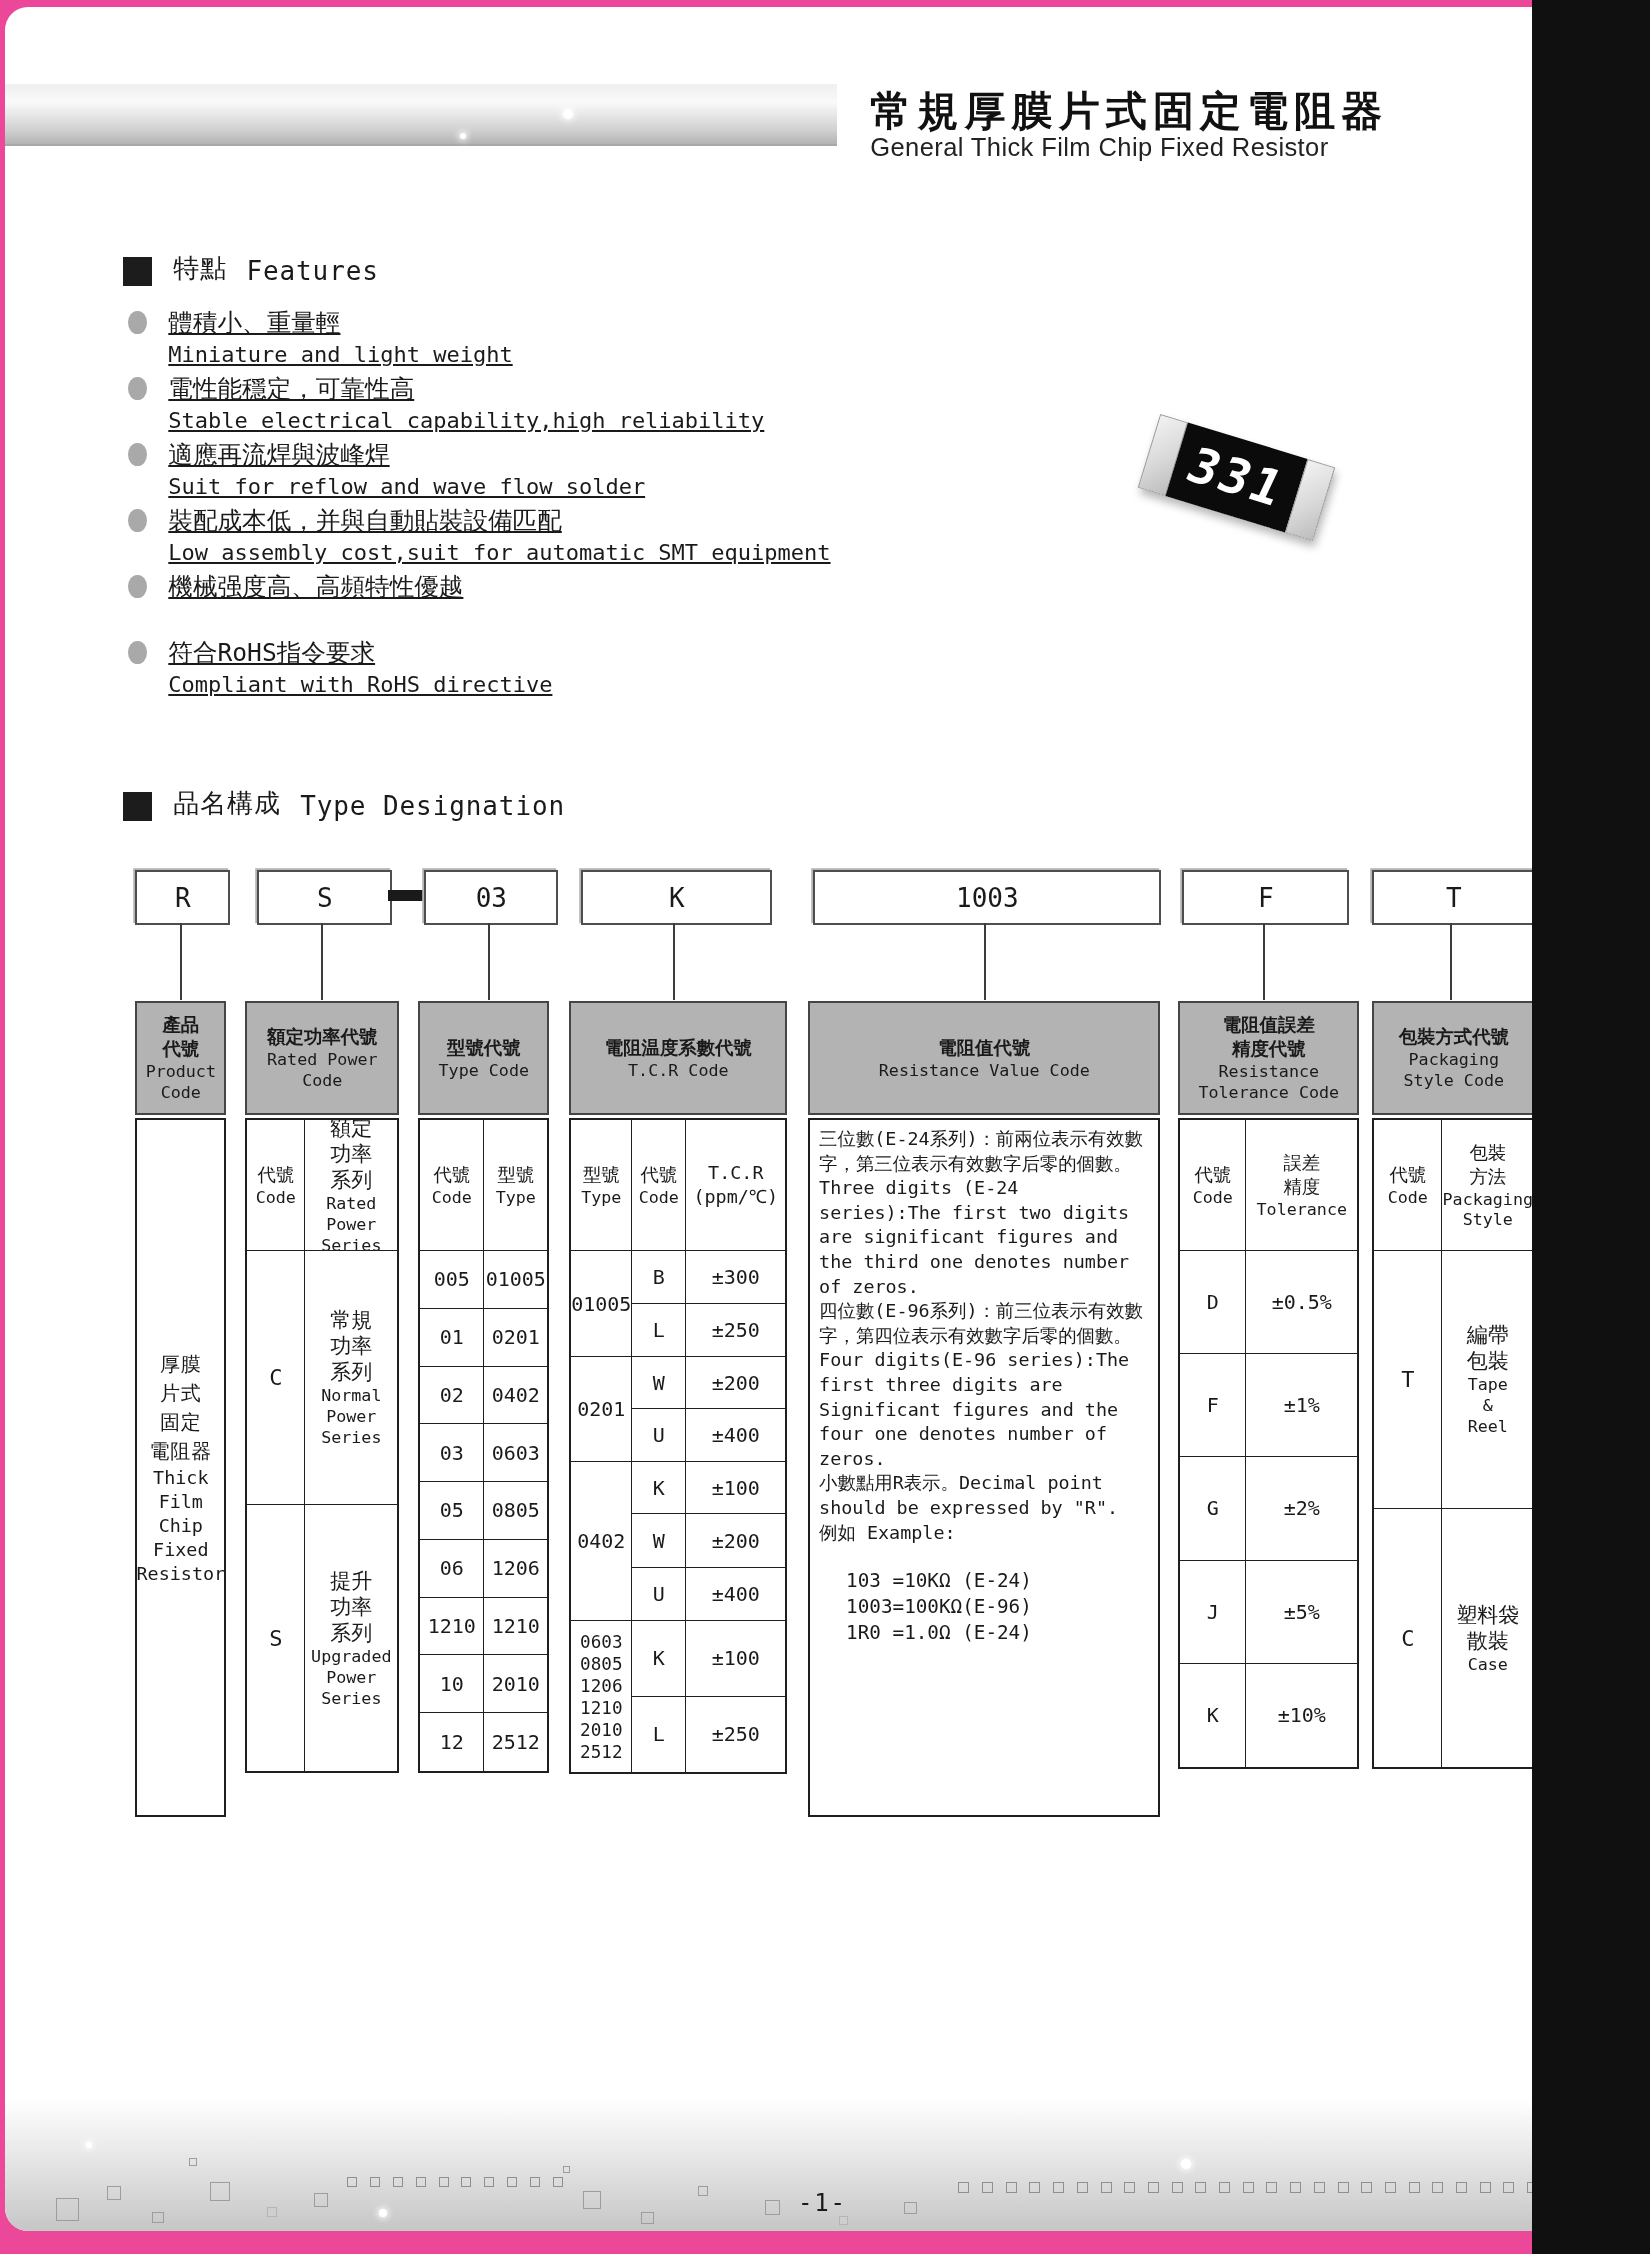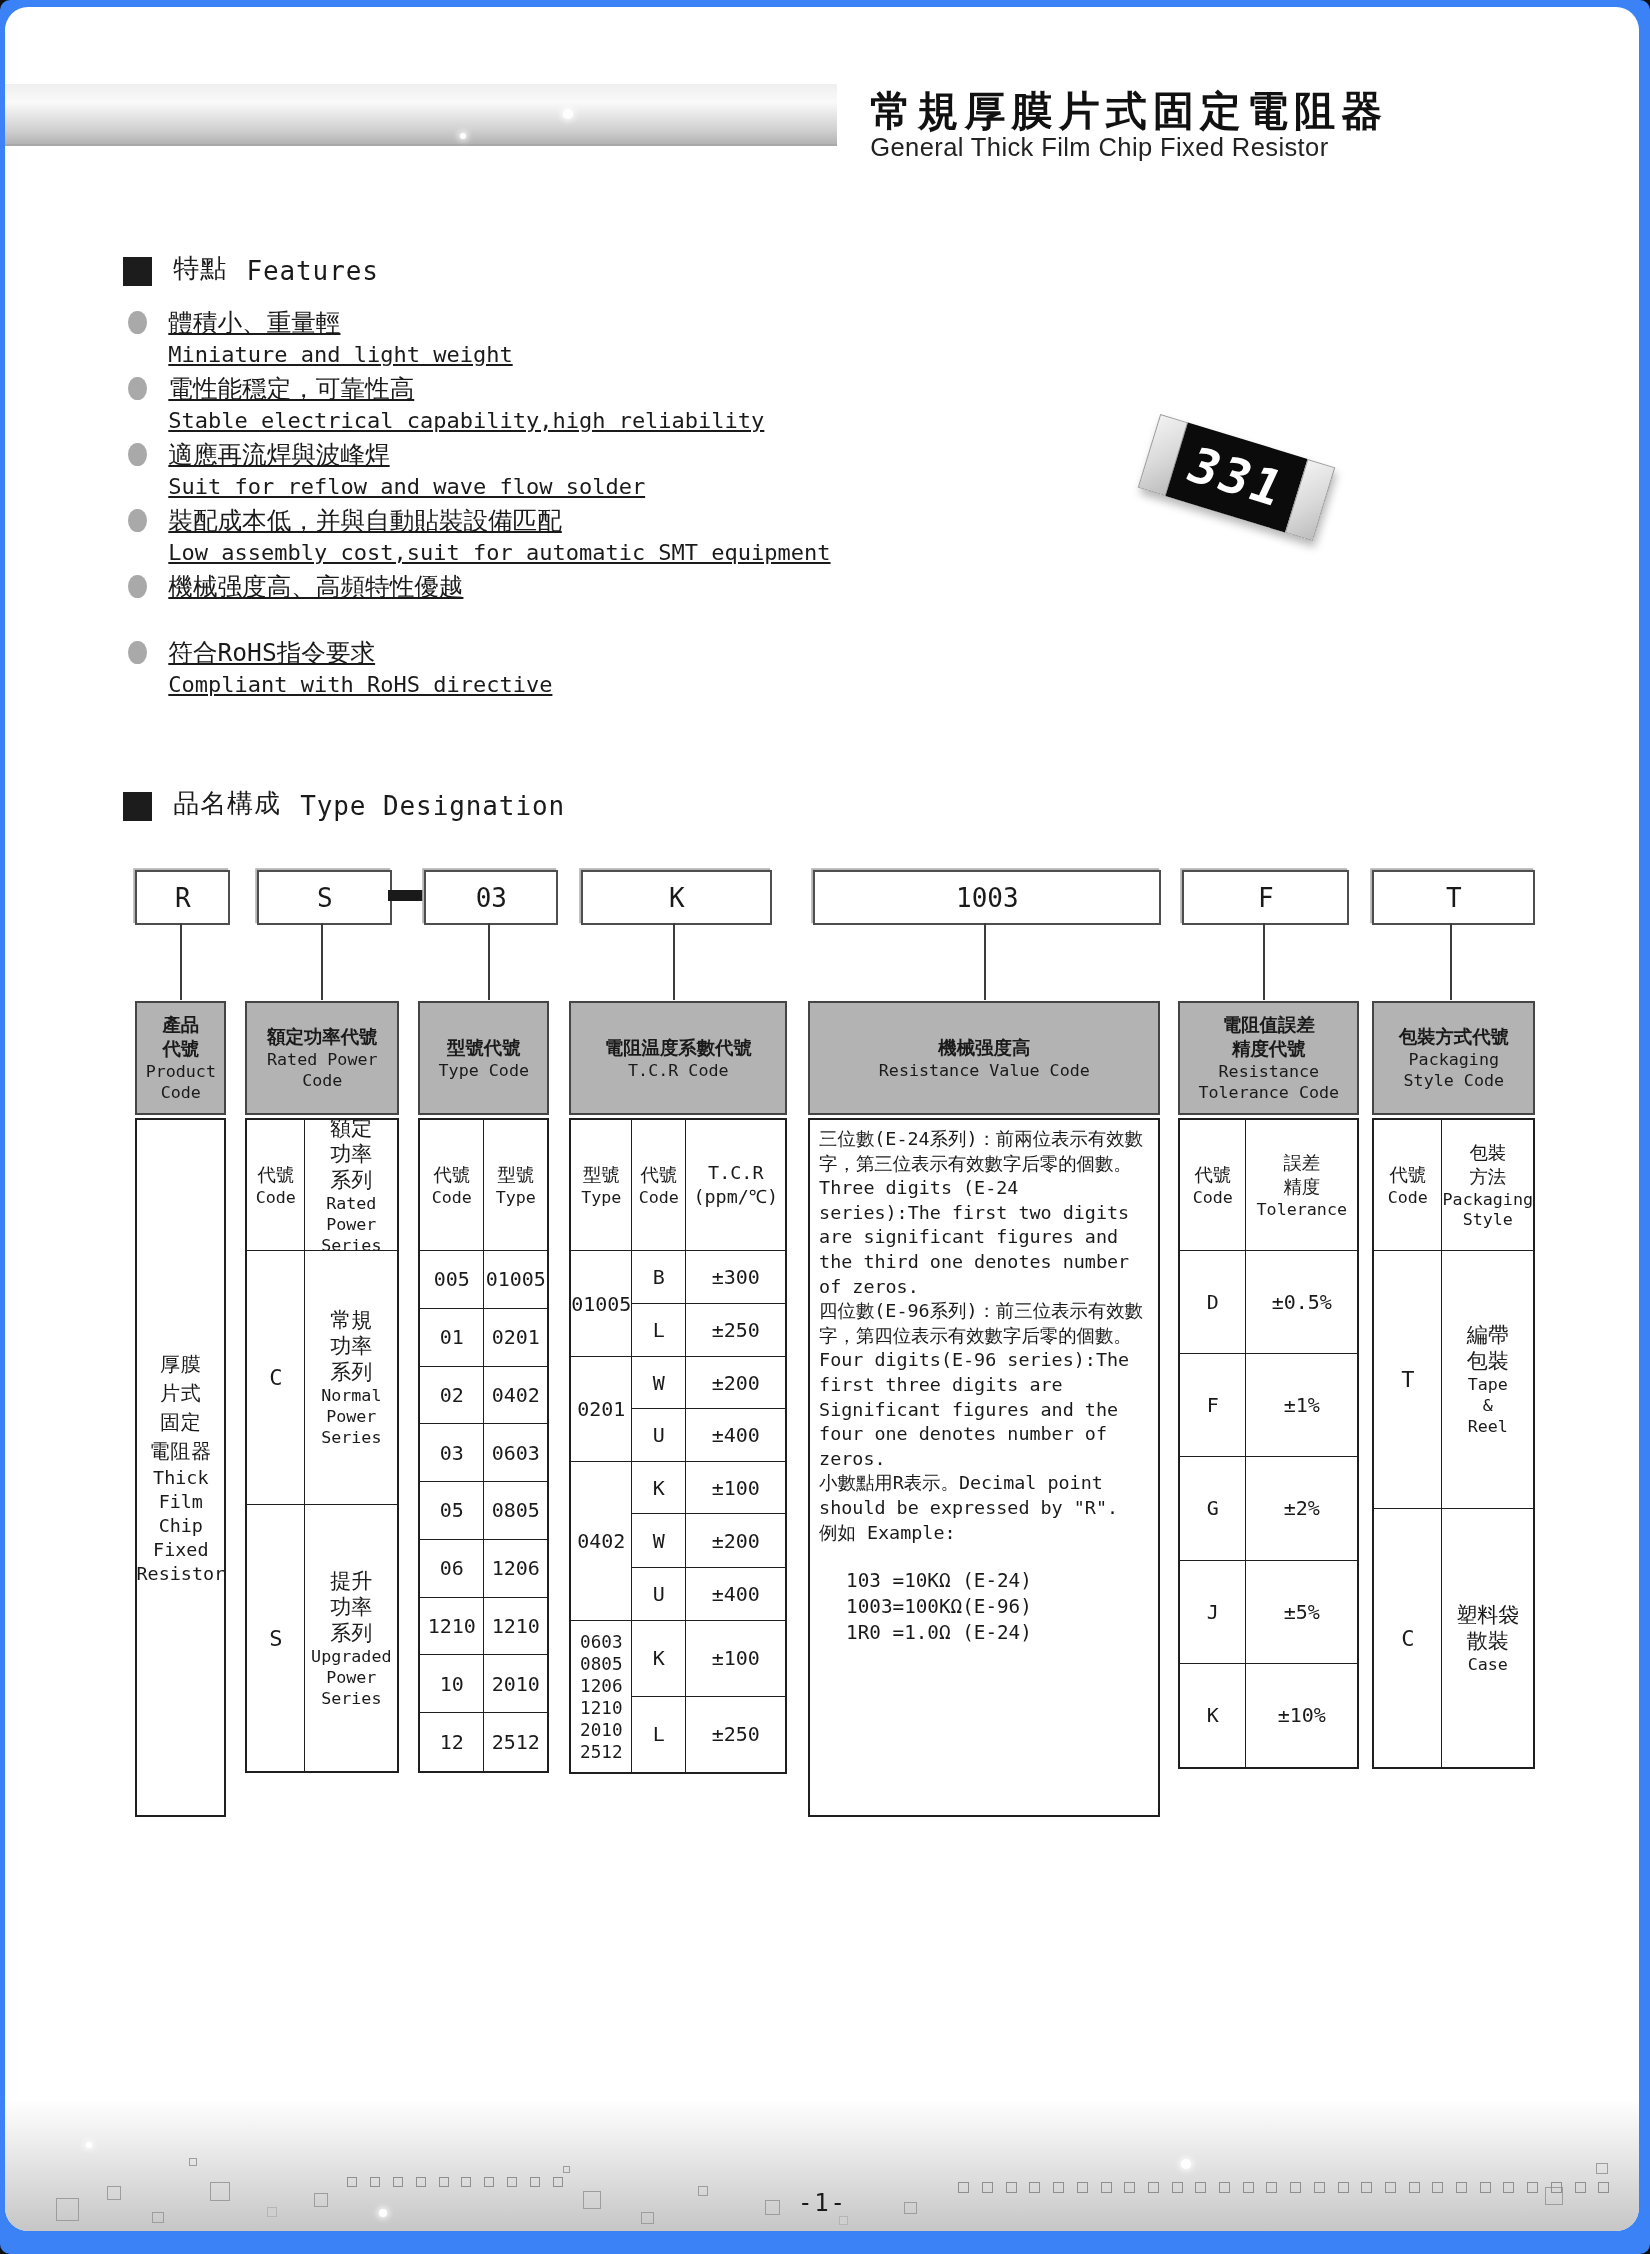--- a/index.html
+++ b/index.html
@@ -1,17 +1,17 @@
 <!DOCTYPE html>
 <html style="font-size:14px"><head>
 <meta charset="utf-8">
 <style>
   html,body{margin:0;padding:0;background:#101010;}
-  #canvas{position:relative;width:1650px;height:2254px;background:#3b82f6;overflow:hidden;
-          font-family:"DejaVu Sans Mono","Liberation Mono",monospace;color:#1a1a1a;border-radius:10px;}
+  #canvas{position:relative;width:1532px;height:2254px;background:#ec4899;overflow:hidden;
+          font-family:"DejaVu Sans Mono","Liberation Mono",monospace;color:#1a1a1a;}
   .page{position:absolute;left:5.3px;top:7px;width:1634px;height:2224px;background:#ffffff;
         border-radius:23px;overflow:hidden;}
 
   
   .band{position:absolute;left:0;top:77px;width:832px;height:60px;
         background:linear-gradient(180deg,#efefef 0%,#fafafa 30%,#cfcfcf 78%,#b3b3b3 100%);
         border-bottom:2.6px solid #a8a8a8;}
   .dot{position:absolute;border-radius:50%;background:#fff;box-shadow:0 0 6.1px 1.8px rgba(255,255,255,.9);}
   .title-zh{position:absolute;left:865px;top:77px;font-size:41px;font-weight:900;letter-spacing:6.1px;
             font-family:"DejaVu Sans","Liberation Sans",sans-serif;color:#111;}
@@ -194,21 +194,21 @@
   </div>
   <div class="ghead" style="left:413px;width:131px;">
     <div class="h-zh pre">型號代號</div>
     <div class="h-en pre">Type Code</div>
   </div>
   <div class="ghead" style="left:564px;width:218px;">
     <div class="h-zh pre">電阻温度系數代號</div>
     <div class="h-en pre">T.C.R Code</div>
   </div>
   <div class="ghead" style="left:803px;width:352px;">
-    <div class="h-zh pre">機械强度高</div>
+    <div class="h-zh pre">電阻值代號</div>
     <div class="h-en pre">Resistance Value Code</div>
   </div>
   <div class="ghead" style="left:1173px;width:181px;">
     <div class="h-zh pre">電阻值誤差
 精度代號</div>
     <div class="h-en pre">Resistance
 Tolerance Code</div>
   </div>
   <div class="ghead" style="left:1367px;width:163px;">
     <div class="h-zh pre">包裝方式代號</div>

